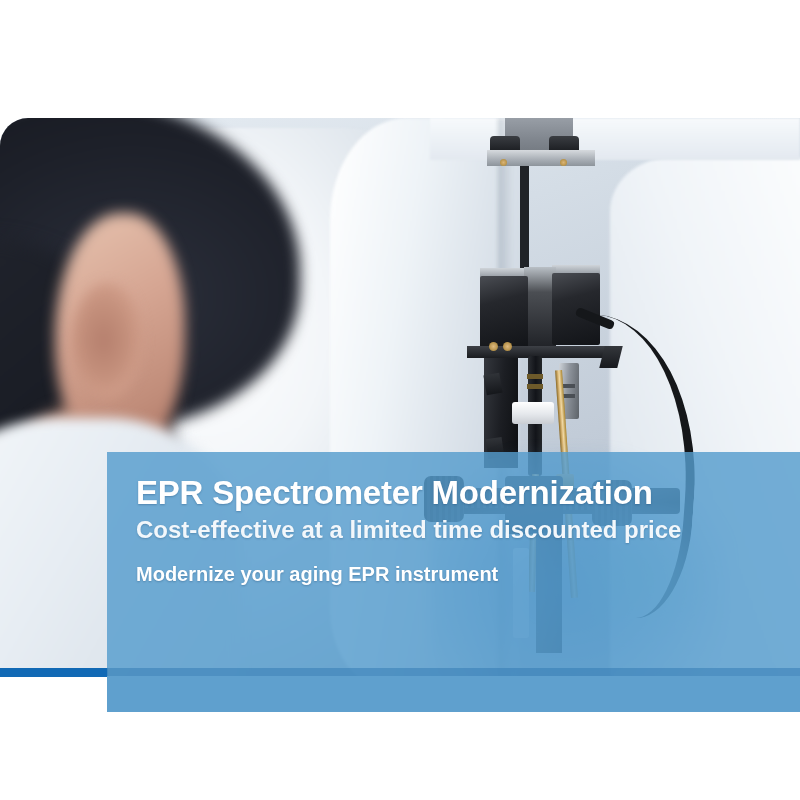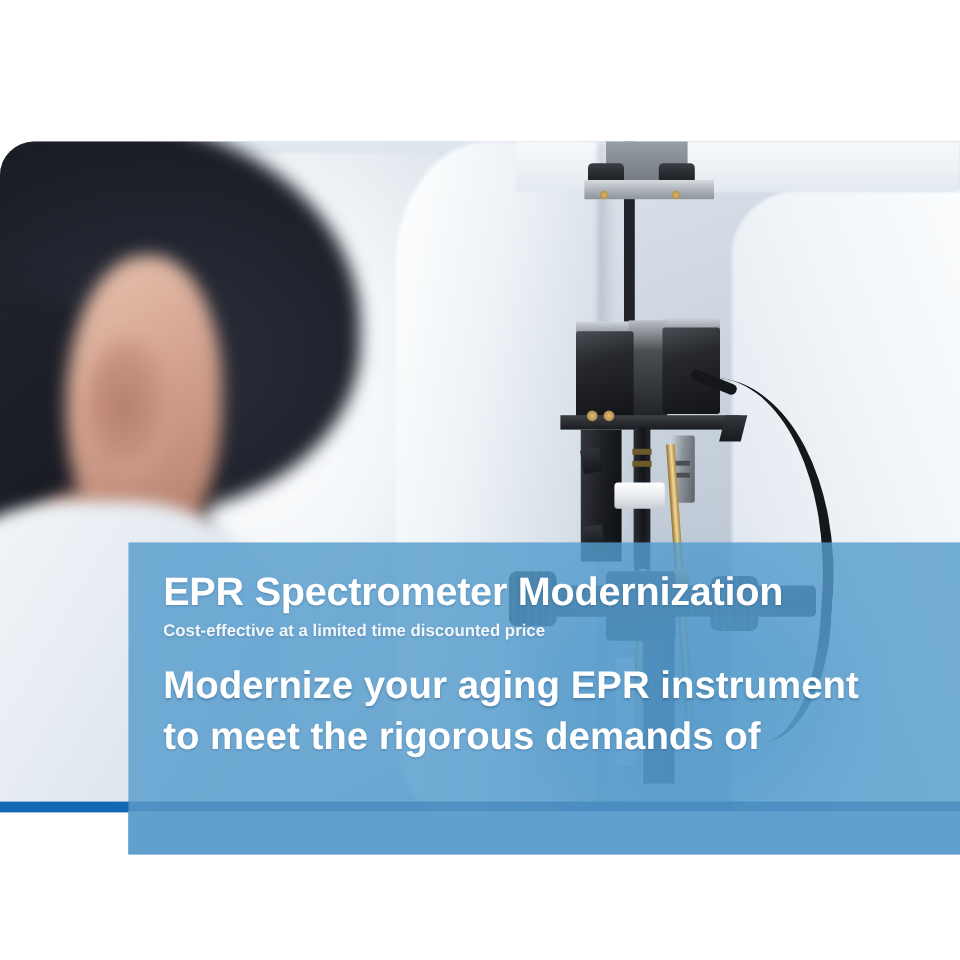--- a/index.html
+++ b/index.html
@@ -321,31 +321,31 @@
     color:#ffffff;
     font-size:33px;
     font-weight:bold;
     letter-spacing:-.2px;
     line-height:1.0;
     text-shadow:0 1px 2px rgba(30,70,110,.35);
     white-space:nowrap;
   }
   .subtitle {
     color:#f2f7fb;
-    font-size:14px;
+    font-size:24px;
     font-weight:bold;
     margin-top:9px;
     line-height:1.0;
     text-shadow:0 1px 2px rgba(30,70,110,.30);
     white-space:nowrap;
   }
   .body-copy {
     margin-top:19px;
     color:#ffffff;
-    font-size:32px;
+    font-size:20px;
     font-weight:bold;
     line-height:1.30;
     text-shadow:0 1px 2px rgba(30,70,110,.35);
   }
   .body-copy .line { display:block; white-space:nowrap; }
 </style>
 </head>
 <body>
 
 <div id="banner">
@@ -427,17 +427,16 @@
   <div class="panel-band"></div>
   <div class="panel-solid"></div>
 
   <div class="panel-text">
     <div class="title">EPR Spectrometer Modernization</div>
 
     <div class="subtitle">Cost-effective at a limited time discounted price</div>
 
     <div class="body-copy">
       <span class="line">Modernize your aging EPR instrument</span>
-      <span class="line">to meet the rigorous demands of</span>
     </div>
   </div>
 
 </div>
 
 </body></html>

